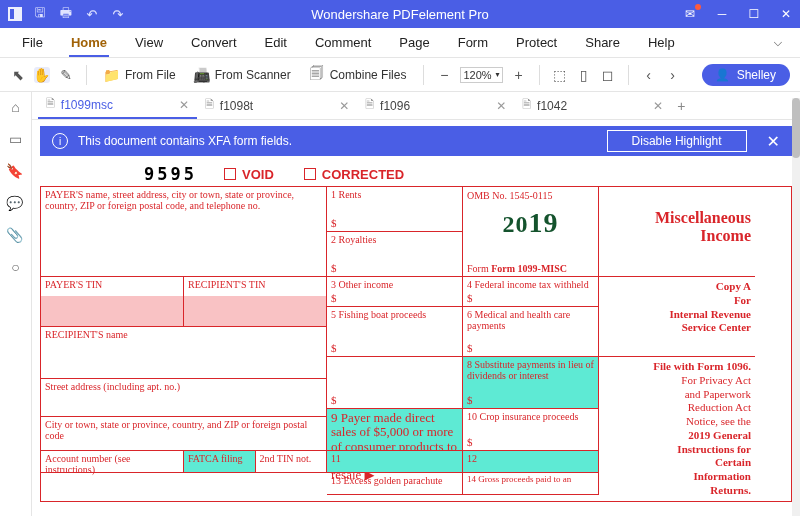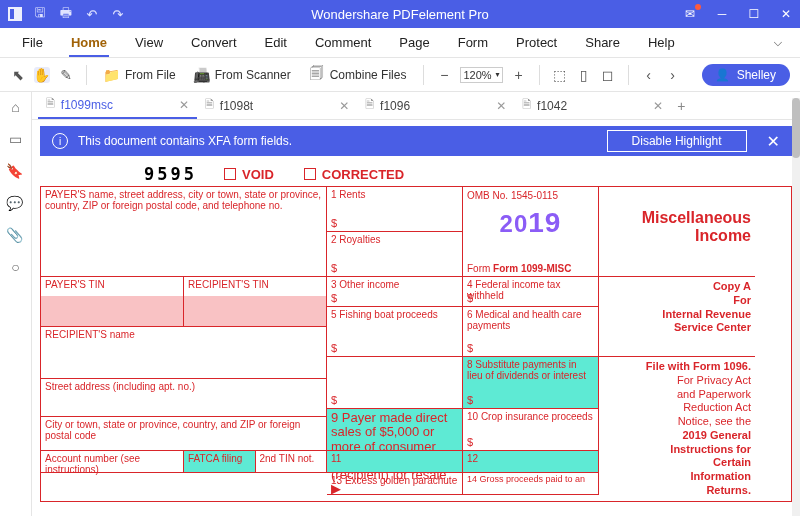--- a/index.html
+++ b/index.html
@@ -32,30 +32,30 @@
 .tab .ticon2 { color: #888; font-size: 11px; }
 .tab .tclose { color: #999; margin-left: 8px; font-size: 12px; }
 .tab.active { color: #4a5ee5; border-bottom: 2px solid #4a5ee5; }
 .tabadd { color: #888; padding: 0 6px; font-size: 14px; }
 .notice { background: #4a5ee5; color: #fff; height: 30px; display: flex; align-items: center; padding: 0 12px; font-size: 12px; gap: 10px; margin: 6px 8px 0 8px; }
 .notice .info { width: 16px; height: 16px; border: 1.5px solid #fff; border-radius: 50%; display: flex; align-items: center; justify-content: center; font-size: 10px; }
 .notice .dh { margin-left: auto; border: 1px solid #fff; padding: 3px 24px; font-size: 12px; }
 .notice .nx { margin-left: 10px; font-size: 16px; }
 .doc { flex: 1; overflow: auto; padding: 8px 8px 0 8px; position: relative; }
 .page { background: #fff; position: relative; }
-.form { border: 1px solid #d9252a; }
+.form { border: 1px solid #d9252a; font-family: Liberation Serif, serif; }
 .topnum { font: 700 17px monospace; letter-spacing: 3px; color: #000; position: absolute; left: 104px; top: 0; }
 .voidrow { height: 20px; display: flex; align-items: center; gap: 6px; padding-left: 184px; color: #d9252a; font-size: 13px; font-weight: 600; }
 .chk { width: 12px; height: 12px; border: 1px solid #d9252a; display: inline-block; }
 .cell { border: 1px solid #d9252a; border-top: none; border-left: none; padding: 2px 4px; font-size: 10px; color: #d9252a; position: relative; min-height: 22px; }
 .cell:first-child, .grid > .cell:nth-child(4n+1) { border-left: none; }
 .cell .lbl { font-size: 10px; line-height: 1.1; }
 .cell .dol { position: absolute; bottom: 2px; left: 4px; font-size: 11px; }
 .cell.pink { background: #5eead4; }
-.bigyear { font-size: 24px; font-weight: 700; color: #8b5cf6; letter-spacing: 1px; }
+.bigyear { font-size: 24px; font-weight: 700; color: #14532d; letter-spacing: 1px; }
 .bigyear .y19 { font-size: 28px; }
 .misc { font-size: 16px; font-weight: 700; color: #d9252a; text-align: right; line-height: 1.1; }
 .sidecol { font-size: 11px; color: #d9252a; text-align: right; line-height: 1.25; padding: 3px 4px; }
 .sidecol .b { font-weight: 700; }
 .sb { position: absolute; right: 0; top: 98px; width: 8px; bottom: 0; background: #f0f0f0; }
 .sb .thumb { position: absolute; top: 0; width: 8px; height: 60px; background: #bfbfbf; border-radius: 4px; }
 </style>
 </head>
 <body>
 

